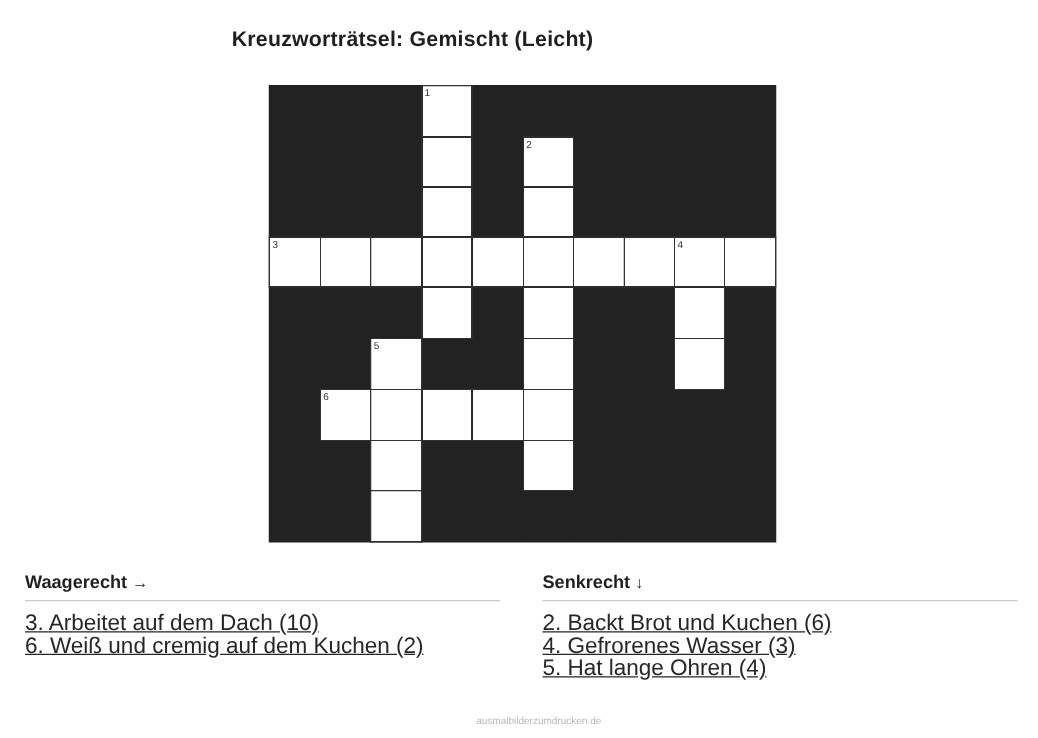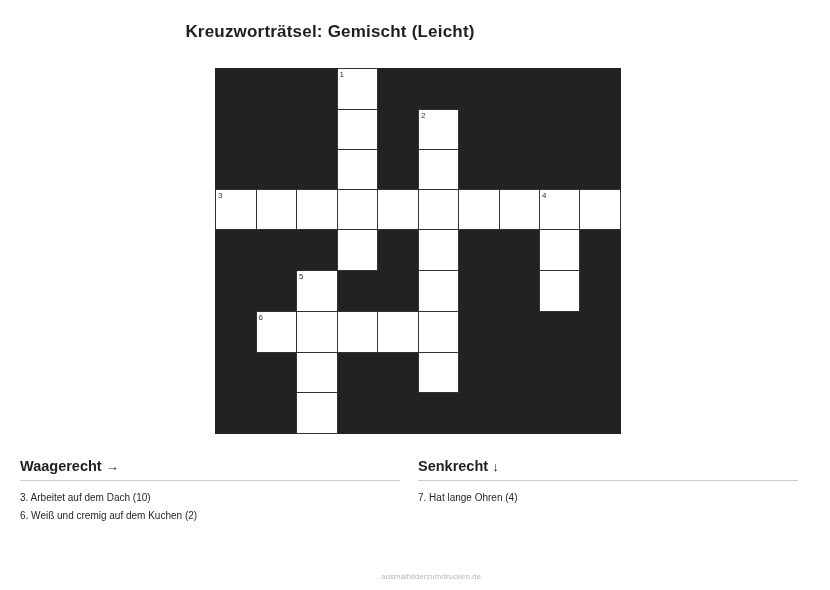--- a/index.html
+++ b/index.html
@@ -60,44 +60,45 @@
     line-height: 9px;
     color: #333333;
     font-family: "Liberation Sans", sans-serif;
   }
   .clues {
     position: absolute;
     top: 458px;
     left: 0;
     width: 830px;
     display: flex;
-    gap: 0px;
+    gap: 16px;
   }
   .clue-col {
     width: 380px;
   }
   .clue-col.left { margin-left: 20px; }
   .clue-col.right { margin-left: 18px; }
   .clue-head {
     font-size: 14.5px;
     font-weight: bold;
     color: #1f1f1f;
     padding-bottom: 6px;
     border-bottom: 1px solid #cccccc;
     margin-bottom: 8px;
   }
   .clue-head .arrow {
     font-weight: normal;
     font-size: 13px;
   }
   .clue-item {
-    font-size: 10px;
+    font-size: 18px;
     line-height: 18px;
     color: #262626;
     margin: 0 0 0px 0;
+    text-decoration: underline;
   }
   .footer {
     position: absolute;
     top: 572px;
     left: 0;
     width: 830px;
     text-align: center;
     font-size: 8px;
     color: #b8b8b8;
     padding-left: 16px;
@@ -245,18 +246,20 @@
         <div class="clue-item">3. Arbeitet auf dem Dach (10)</div>
         <div class="clue-item">6. Weiß und cremig auf dem Kuchen (2)</div>
       </div>
   </div>
   <div class="clue-col right">
     <div class="clue-head">
       <span>Senkrecht</span>
       <span class="arrow">↓</span>
     </div>
     <div id="down-list">
-        <div class="clue-item">7. Hat lange Ohren (4)</div>
+        <div class="clue-item">2. Backt Brot und Kuchen (6)</div>
+        <div class="clue-item">4. Gefrorenes Wasser (3)</div>
+        <div class="clue-item">5. Hat lange Ohren (4)</div>
       </div>
   </div>
 </div>
 
 <div class="footer">ausmalbilderzumdrucken.de</div>
 
 </body></html>

